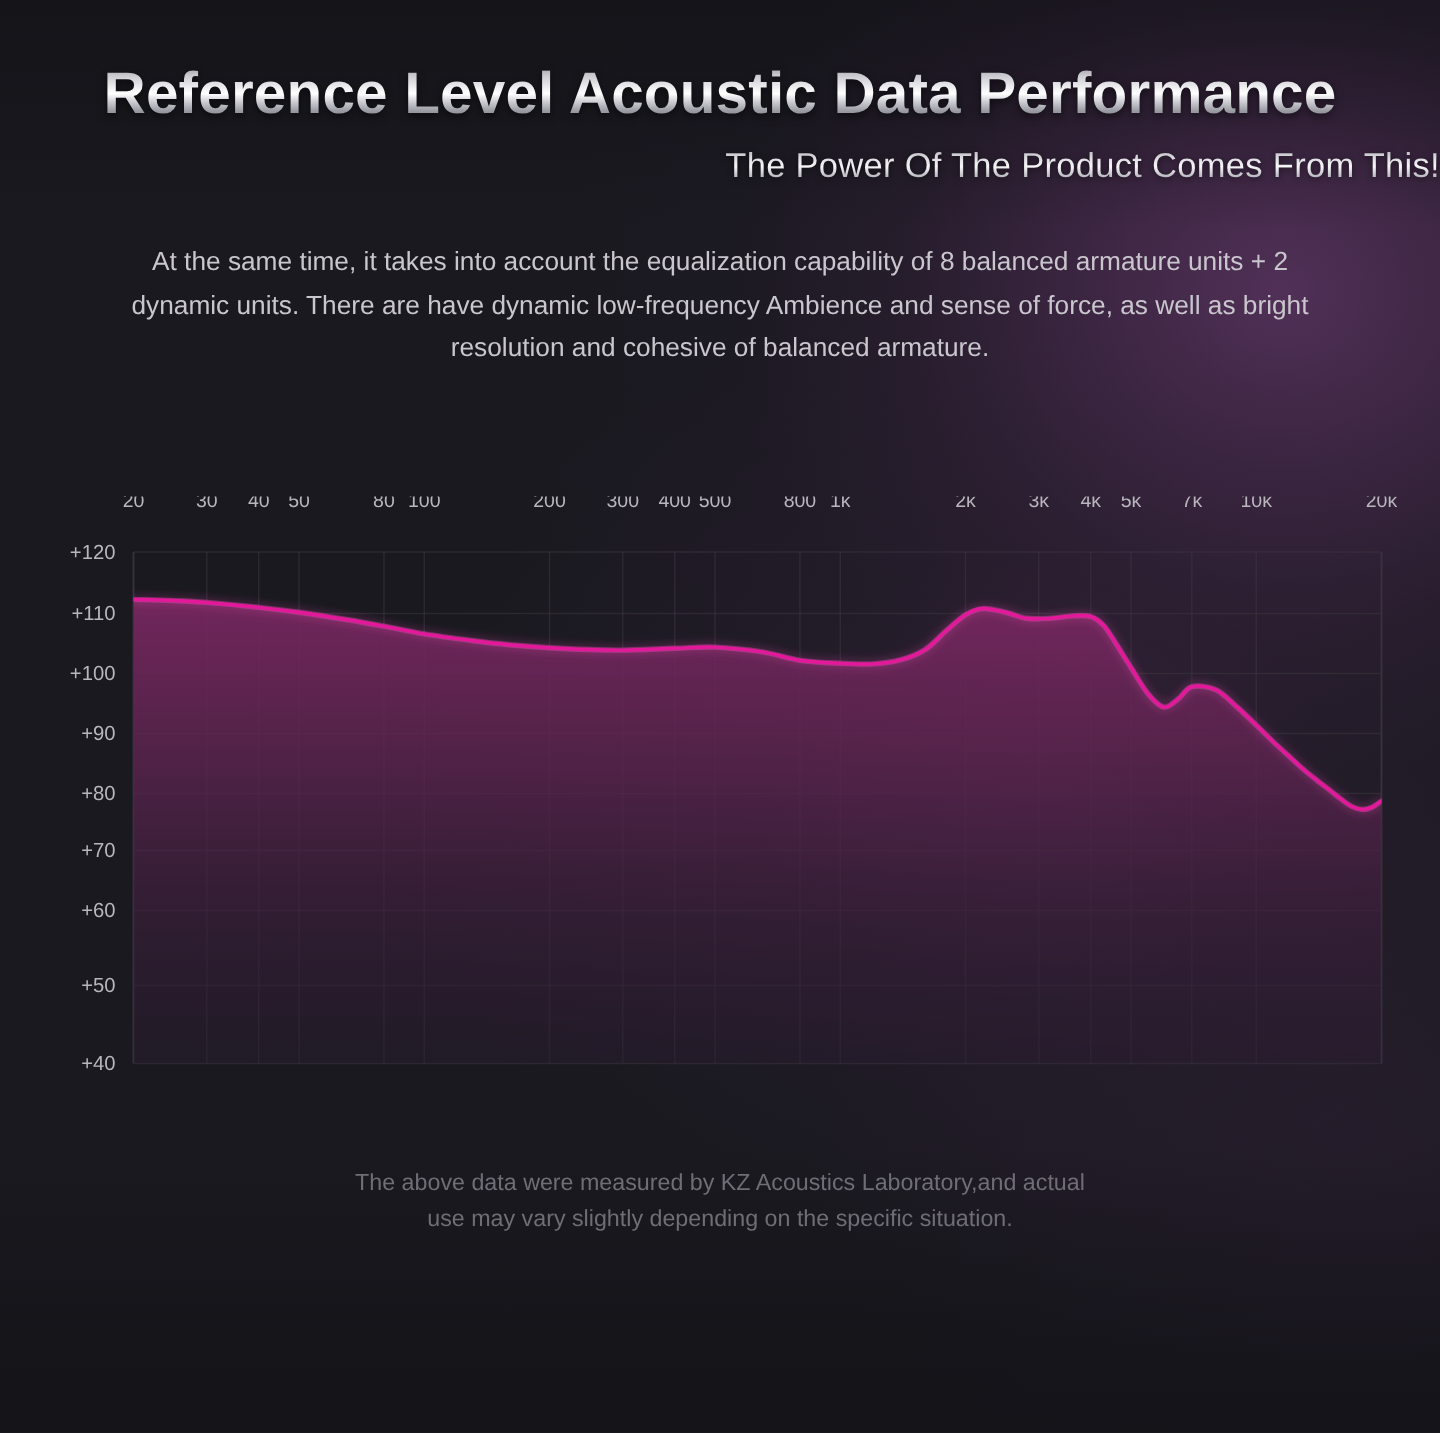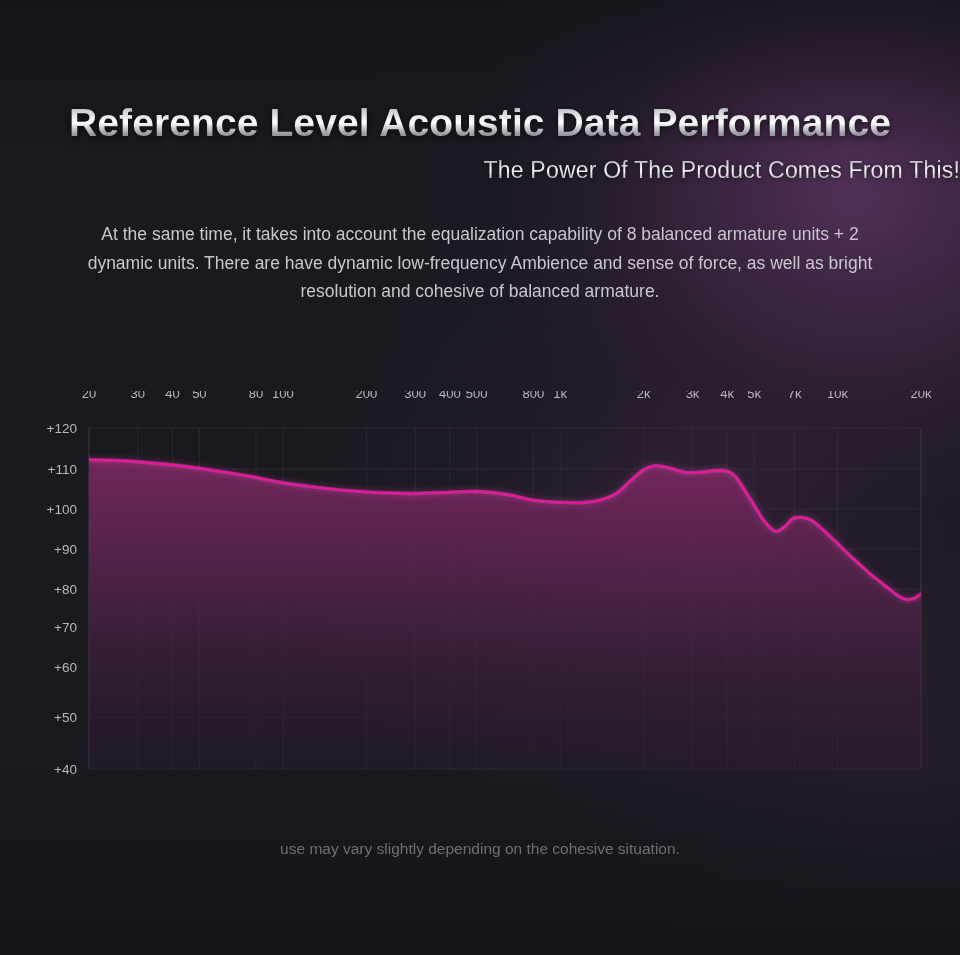--- a/index.html
+++ b/index.html
@@ -69,21 +69,21 @@
 
   #page {
     position: relative;
     z-index: 3;
     width: 960px;
     height: 955px;
   }
 
   
   .header-block {
-    padding-top: 102px;
+    padding-top: 42px;
     text-align: center;
   }
 
   .main-title {
     font-size: 39px;
     font-weight: bold;
     letter-spacing: 0.1px;
     line-height: 1.06;
     background: linear-gradient(180deg,
         #8e8e94 0%,
@@ -267,16 +267,17 @@
           <text x="77" y="202.5" text-anchor="end" class="tick-y">+80</text>
           <text x="77" y="240.5" text-anchor="end" class="tick-y">+70</text>
           <text x="77" y="280.5" text-anchor="end" class="tick-y">+60</text>
           <text x="77" y="330.5" text-anchor="end" class="tick-y">+50</text>
           <text x="77" y="382.5" text-anchor="end" class="tick-y">+40</text>
         </g>
     </svg>
   </div>
 
   <div class="footnote">
-    <div>use may vary slightly depending on the cohesive situation.</div>
+    <div>The above data were measured by KZ Acoustics Laboratory,and actual</div>
+    <div>use may vary slightly depending on the specific situation.</div>
   </div>
 
 </div>
 
 </body></html>

